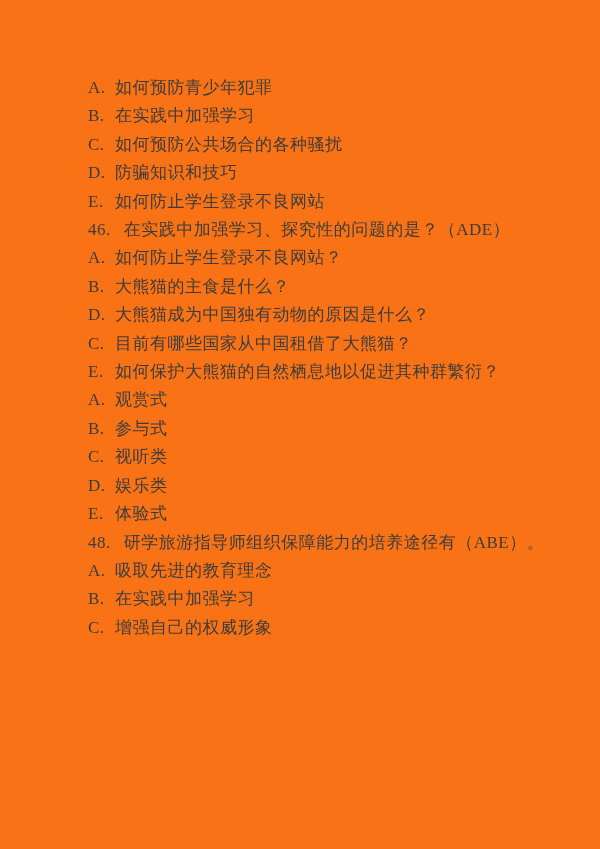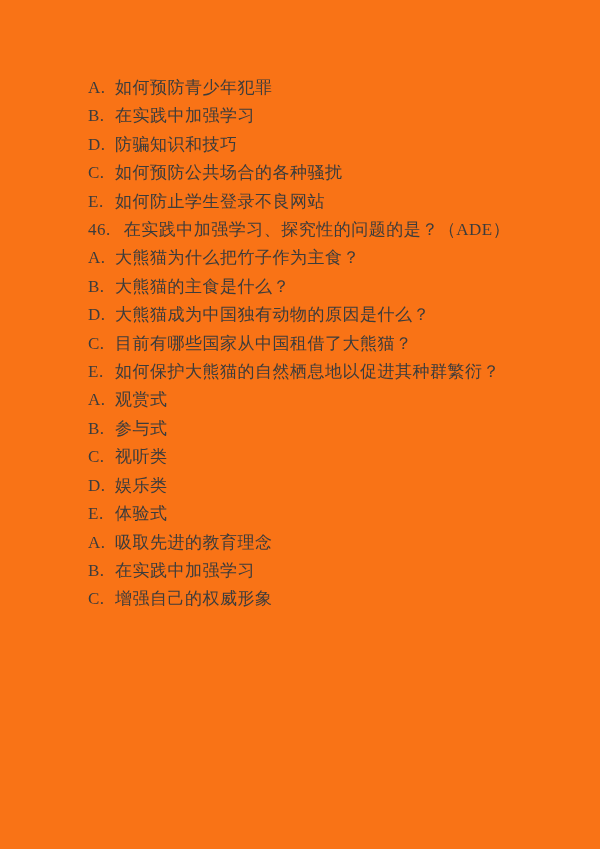--- a/index.html
+++ b/index.html
@@ -51,35 +51,35 @@
 <div class="page">
   <div class="doc">
 
     <div class="line">
       <span class="opt-label">A.</span><span class="opt-text">如何预防青少年犯罪</span>
     </div>
     <div class="line">
       <span class="opt-label">B.</span><span class="opt-text">在实践中加强学习</span>
     </div>
     <div class="line">
-      <span class="opt-label">D.</span><span class="opt-text">防骗知识和技巧</span>
+      <span class="opt-label">C.</span><span class="opt-text">如何预防公共场合的各种骚扰</span>
     </div>
     <div class="line">
-      <span class="opt-label">C.</span><span class="opt-text">如何预防公共场合的各种骚扰</span>
+      <span class="opt-label">D.</span><span class="opt-text">防骗知识和技巧</span>
     </div>
     <div class="line">
       <span class="opt-label">E.</span><span class="opt-text">如何防止学生登录不良网站</span>
     </div>
 
     <p class="question single">
       <span class="q-num">46.</span><span class="q-text">在实践中加强学习、探究性的问题的是？（ADE）</span>
     </p>
 
     <div class="line">
-      <span class="opt-label">A.</span><span class="opt-text">大熊猫为什么把竹子作为主食？</span>
+      <span class="opt-label">A.</span><span class="opt-text">如何防止学生登录不良网站？</span>
     </div>
     <div class="line">
       <span class="opt-label">B.</span><span class="opt-text">大熊猫的主食是什么？</span>
     </div>
     <div class="line">
       <span class="opt-label">D.</span><span class="opt-text">大熊猫成为中国独有动物的原因是什么？</span>
     </div>
     <div class="line">
       <span class="opt-label">C.</span><span class="opt-text">目前有哪些国家从中国租借了大熊猫？</span>
     </div>
@@ -97,20 +97,23 @@
     <div class="line">
       <span class="opt-label">C.</span><span class="opt-text">视听类</span>
     </div>
     <div class="line">
       <span class="opt-label">D.</span><span class="opt-text">娱乐类</span>
     </div>
     <div class="line">
       <span class="opt-label">E.</span><span class="opt-text">体验式</span>
     </div>
 
+    <p class="question single">
+      <span class="q-num">48.</span><span class="q-text">研学旅游指导师组织保障能力的培养途径有（ABE）。</span>
+    </p>
 
     <div class="line">
       <span class="opt-label">A.</span><span class="opt-text">吸取先进的教育理念</span>
     </div>
     <div class="line">
       <span class="opt-label">B.</span><span class="opt-text">在实践中加强学习</span>
     </div>
     <div class="line">
       <span class="opt-label">C.</span><span class="opt-text">增强自己的权威形象</span>
     </div>

